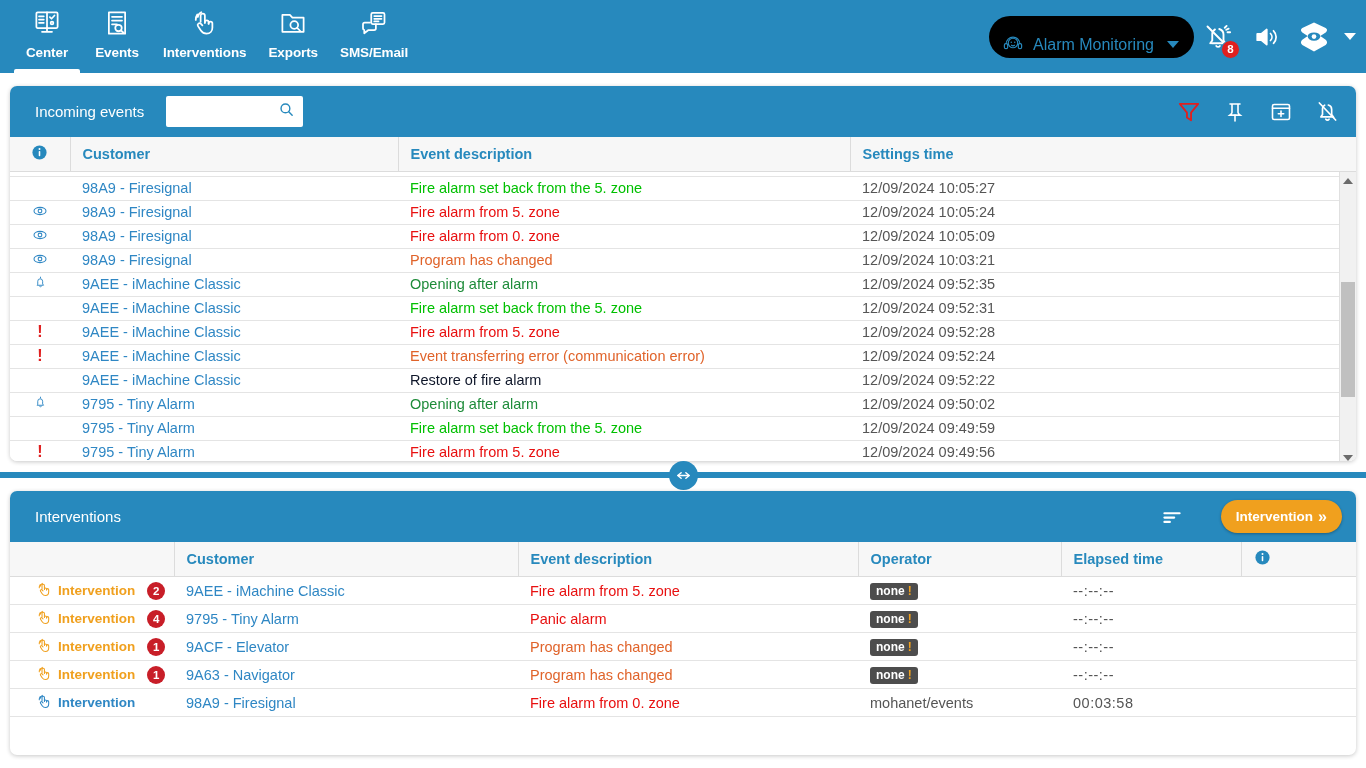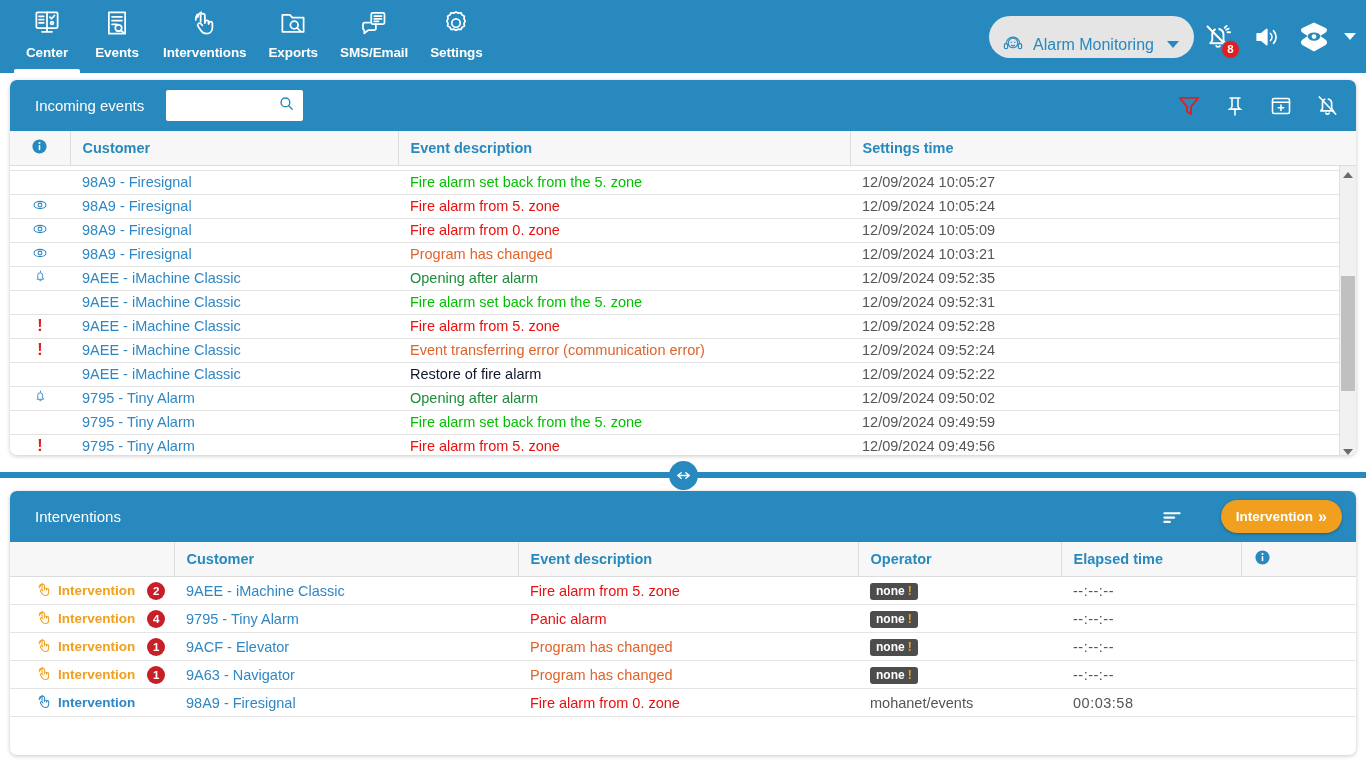--- a/index.html
+++ b/index.html
@@ -36,21 +36,21 @@
   .nav-item.active::after {
     content: ""; position: absolute; left: 2px; right: 2px; bottom: 0;
     height: 4px; background: #ffffff; border-radius: 2px 2px 0 0;
   }
 
   .nav-right {
     margin-left: auto; display: flex; align-items: center;
     height: 73px; padding-right: 10px; gap: 0px;
   }
   .profile-pill {
-    background: #e5e5e5; border-radius: 22px;
+    background: #000000; border-radius: 22px;
     height: 42px; min-width: 205px;
     display: flex; align-items: center; gap: 9px;
     padding: 16px 14px 0 13px; cursor: pointer;
   }
   .profile-pill .pl-label {
     color: #2789bd; font-size: 16px; font-weight: normal; white-space: nowrap;
   }
   .caret-down {
     width: 0; height: 0;
     border-left: 6px solid transparent; border-right: 6px solid transparent;
@@ -69,21 +69,21 @@
   }
 
   
   .panel {
     position: absolute; left: 10px; width: 1346px;
     background: #ffffff;
     border-radius: 7px;
     box-shadow: 0 1px 4px rgba(0,0,0,0.22);
     overflow: hidden;
   }
-  #events-panel { top: 80px; height: 375px; }
+  #events-panel { top: 86px; height: 375px; }
   #interventions-panel { top: 491px; height: 264px; }
 
   .panel-head {
     background: #2789bd; height: 51px;
     display: flex; align-items: center; padding: 0 14px 0 25px;
   }
   .panel-title { color: #ffffff; font-size: 15px; }
   .search-wrap {
     margin-left: 22px; width: 137px; height: 31px;
     background: #ffffff; border-radius: 2px;
@@ -239,29 +239,20 @@
       </div>
       <div class="nav-item">
         <span class="nav-icon">
           <svg width="30" height="30" viewBox="0 0 24 24" fill="none" stroke="#fff" stroke-width="1.4" stroke-linecap="round" stroke-linejoin="round">
             <rect x="9.8" y="3.8" width="10.6" height="9" rx="1.2"></rect>
             <path d="M12.2 6.4h5.8M12.2 8.6h5.8M12.2 10.7h3.4"></path>
             <path d="M13.5 12.8v3.4a1.4 1.4 0 0 1-1.4 1.4H7.6l-3.4 2.6v-2.6a1.4 1.4 0 0 1-1-1.4v-3.2a1.4 1.4 0 0 1 1.4-1.4h4.2"></path>
           </svg>
         </span>
         <span class="nav-label">SMS/Email</span>
-      </div>
-      <div class="nav-item">
-        <span class="nav-icon">
-          <svg width="30" height="30" viewBox="0 0 24 24" fill="none" stroke="#fff" stroke-width="1.4" stroke-linecap="round" stroke-linejoin="round">
-            <path d="M12 3.2l1.9.9 2-.3 1 1.8 1.8 1-.3 2 .9 1.9-.9 1.9.3 2-1.8 1-1 1.8-2-.3-1.9.9-1.9-.9-2 .3-1-1.8-1.8-1 .3-2-.9-1.9.9-1.9-.3-2 1.8-1 1-1.8 2 .3z"></path>
-            <circle cx="12" cy="12" r="3.4"></circle>
-          </svg>
-        </span>
-        <span class="nav-label">Settings</span>
       </div>
     </div>
 
   <div class="nav-right">
     <div class="profile-pill">
       <span>
         <svg width="22" height="22" viewBox="0 0 24 24" fill="none" stroke="#2789bd" stroke-width="1.3">
           <path d="M4.5 13a7.5 7.5 0 1 1 15 0"></path>
           <rect x="2.6" y="12.6" width="3.6" height="5.6" rx="1.6"></rect>
           <rect x="17.8" y="12.6" width="3.6" height="5.6" rx="1.6"></rect>

